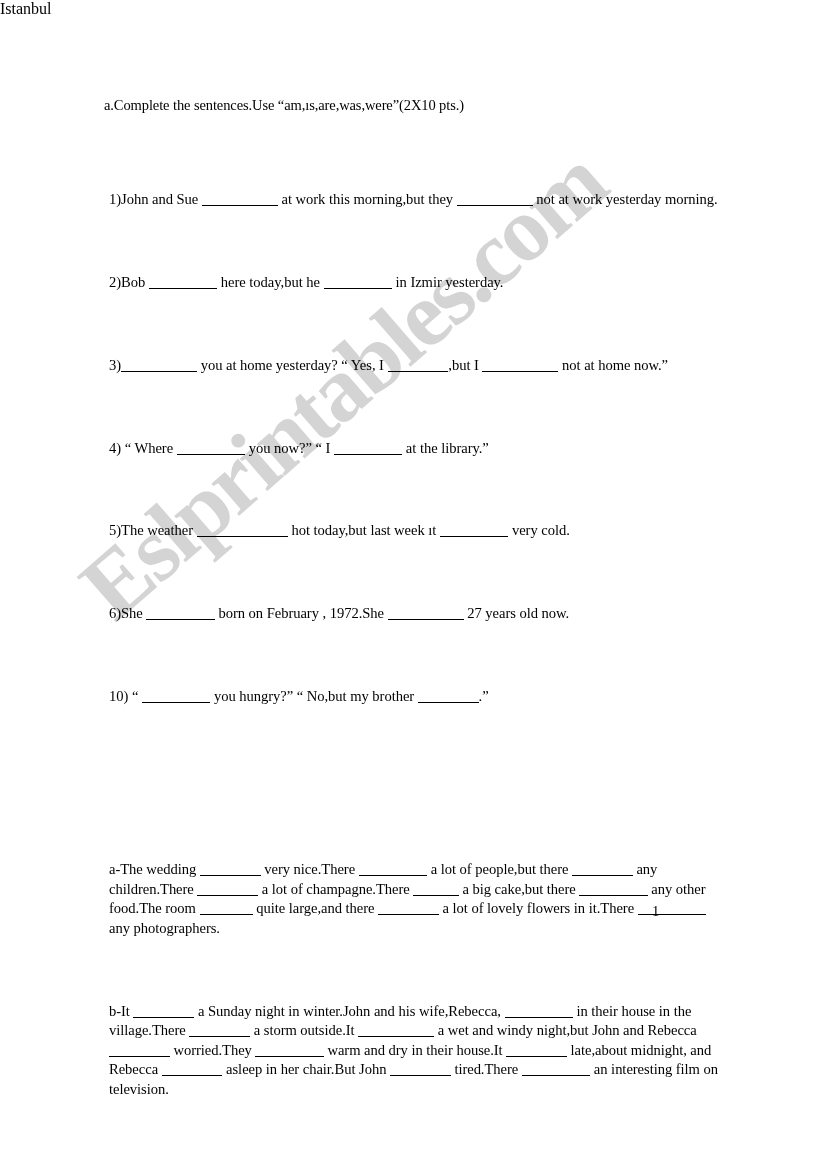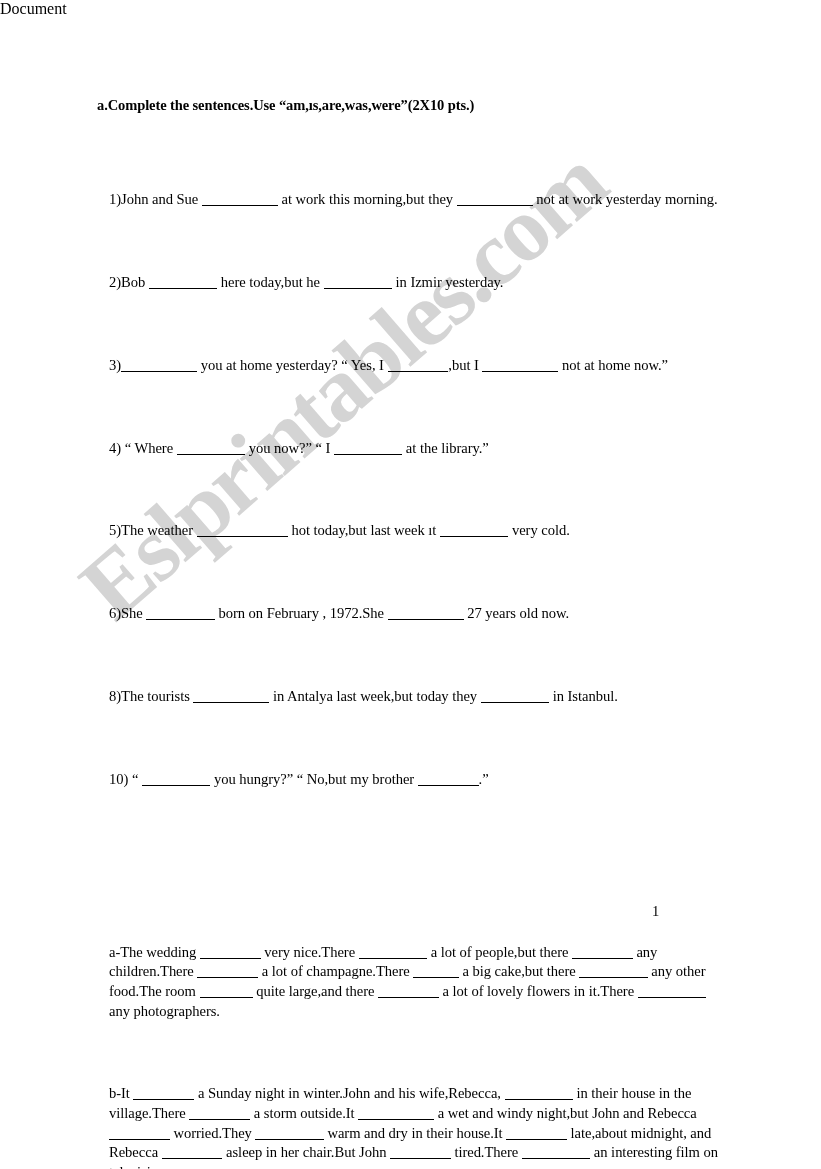--- a/index.html
+++ b/index.html
@@ -52,23 +52,23 @@
   }
   .sheet {
     position: absolute;
     left: 97px;
     top: 96px;
     width: 636px;
   }
 
   .section-heading {
     font-size: 14.5px;
-    font-weight: bold;
+    font-weight: normal;
     line-height: 1.25;
-    margin: 0 0 0 0;
+    margin: 0 0 0 7px;
     letter-spacing: -0.1px;
   }
 
   .block {
     font-size: 14.6px;
     line-height: 19.6px;
     letter-spacing: -0.05px;
     white-space: pre-wrap;
     word-spacing: 0px;
   }
@@ -108,31 +108,30 @@
 
     <div class="section-heading">a.Complete the sentences.Use “am,ıs,are,was,were”(2X10 pts.)</div>
     <div class="gap-after-heading"></div>
     <div class="block">
       <p class="para">1)John and Sue <span class="bl" style="width: 76px;"></span> at work this morning,but they <span class="bl" style="width: 76px;"></span> not at work yesterday morning.</p>
       <p class="para">2)Bob <span class="bl" style="width: 68.4px;"></span> here today,but he <span class="bl" style="width: 68.4px;"></span> in Izmir yesterday.</p>
       <p class="para">3)<span class="bl" style="width: 76px;"></span> you at home yesterday? “ Yes, I <span class="bl" style="width: 60.8px;"></span>,but I <span class="bl" style="width: 76px;"></span> not at home now.”</p>
       <p class="para">4) “ Where <span class="bl" style="width: 68.4px;"></span> you now?” “ I <span class="bl" style="width: 68.4px;"></span> at the library.”</p>
       <p class="para">5)The weather <span class="bl" style="width: 91.2px;"></span> hot today,but last week ıt <span class="bl" style="width: 68.4px;"></span> very cold.</p>
       <p class="para">6)She <span class="bl" style="width: 68.4px;"></span> born on February , 1972.She <span class="bl" style="width: 76px;"></span> 27 years old now.</p>
-      <p class="para">8)The tourists <span class="bl" style="width: 76px;"></span> in Antalya last week,but today they <span class="bl" style="width: 68.4px;"></span> in Istanbul.</p>
       <p class="para">10) “ <span class="bl" style="width: 68.4px;"></span> you hungry?” “ No,but my brother <span class="bl" style="width: 60.8px;"></span>.”</p>
     </div>
 
     <div class="gap-before-heading"></div>
     <div class="gap-after-heading"></div>
     <div class="block">
       <p class="para">a-The wedding <span class="bl" style="width: 60.8px;"></span> very nice.There <span class="bl" style="width: 68.4px;"></span> a lot of people,but there <span class="bl" style="width: 60.8px;"></span> any children.There <span class="bl" style="width: 60.8px;"></span> a lot of champagne.There <span class="bl" style="width: 45.6px;"></span> a big cake,but there <span class="bl" style="width: 68.4px;"></span> any other food.The room <span class="bl" style="width: 53.2px;"></span> quite large,and there <span class="bl" style="width: 60.8px;"></span> a lot of lovely flowers in it.There <span class="bl" style="width: 68.4px;"></span> any photographers.</p>
       <p class="para">b-It <span class="bl" style="width: 60.8px;"></span> a Sunday night in winter.John and his wife,Rebecca, <span class="bl" style="width: 68.4px;"></span> in their house in the village.There <span class="bl" style="width: 60.8px;"></span> a storm outside.It <span class="bl" style="width: 76px;"></span> a wet and windy night,but John and Rebecca <span class="bl" style="width: 60.8px;"></span> worried.They <span class="bl" style="width: 68.4px;"></span> warm and dry in their house.It <span class="bl" style="width: 60.8px;"></span> late,about midnight, and Rebecca <span class="bl" style="width: 60.8px;"></span> asleep in her chair.But John <span class="bl" style="width: 60.8px;"></span> tired.There <span class="bl" style="width: 68.4px;"></span> an interesting film on television.</p>
     </div>
 
   </div>
 
   <div class="page-number">1</div>
 </div>
 
 
 
-<domain>Document</domain>
+<domain>Istanbul</domain>
 
 </body></html>

